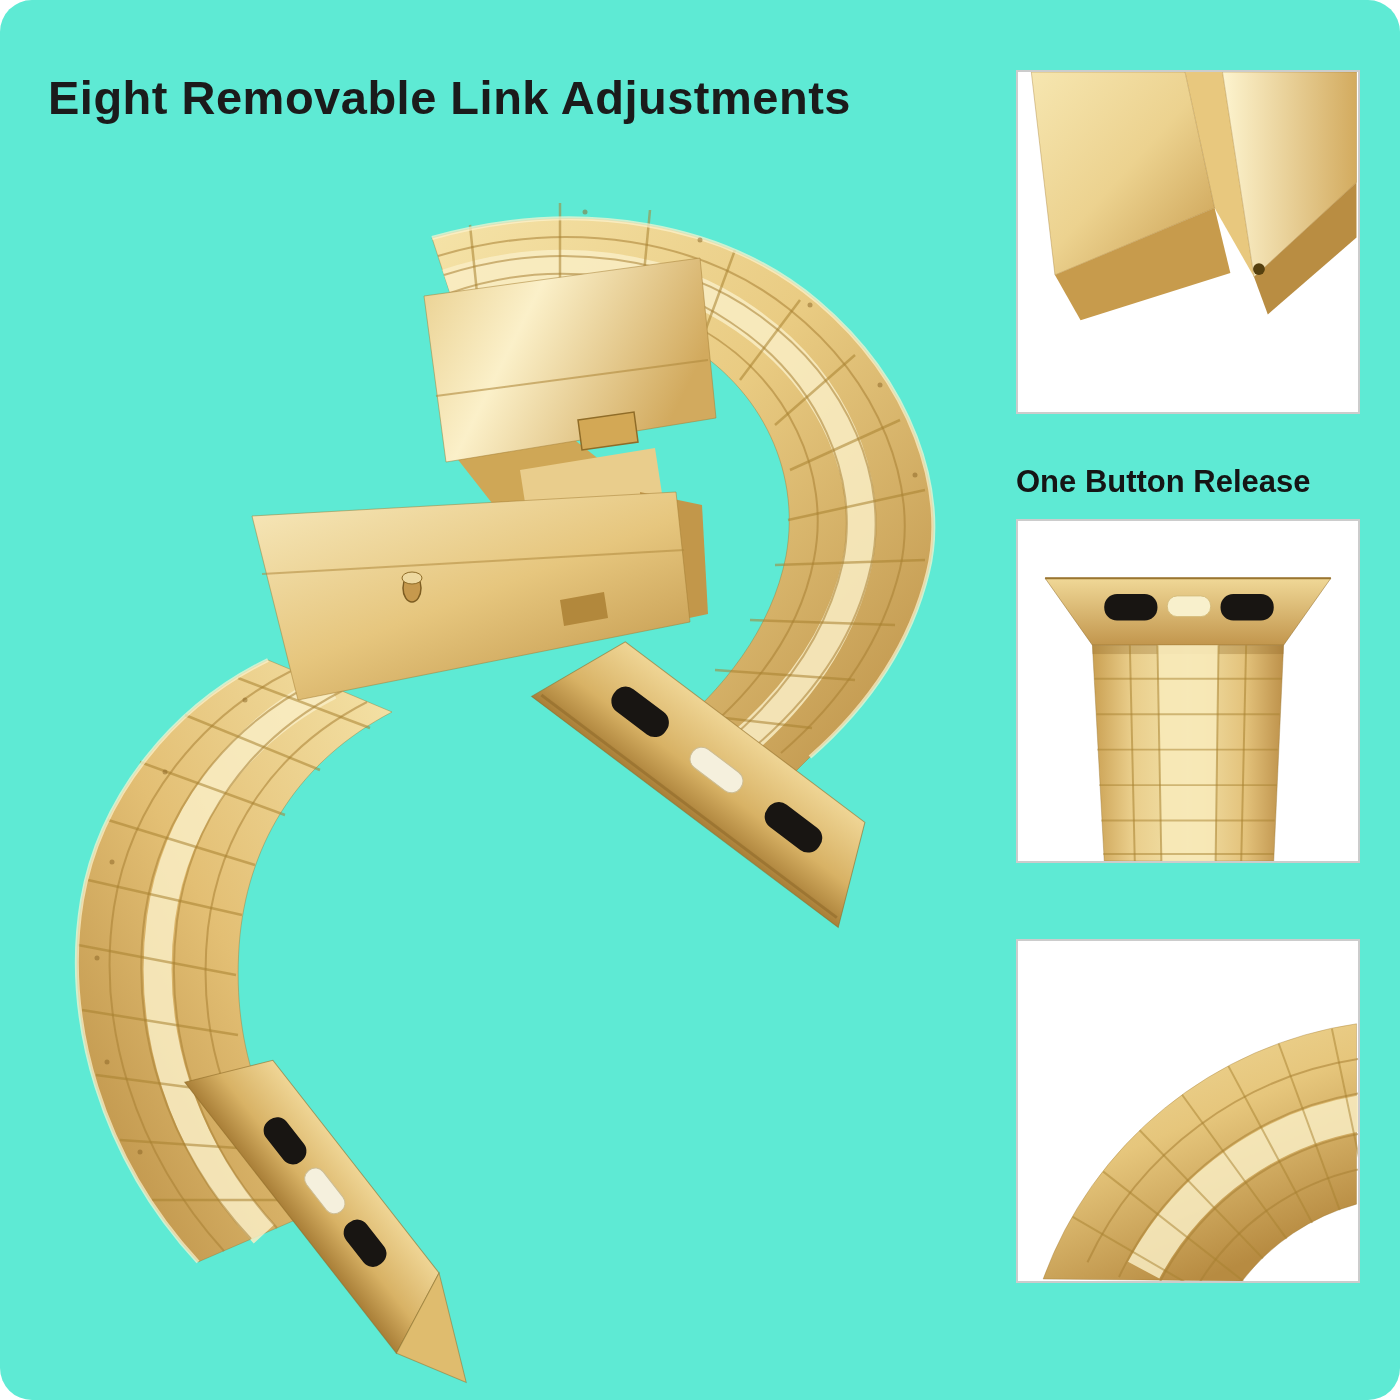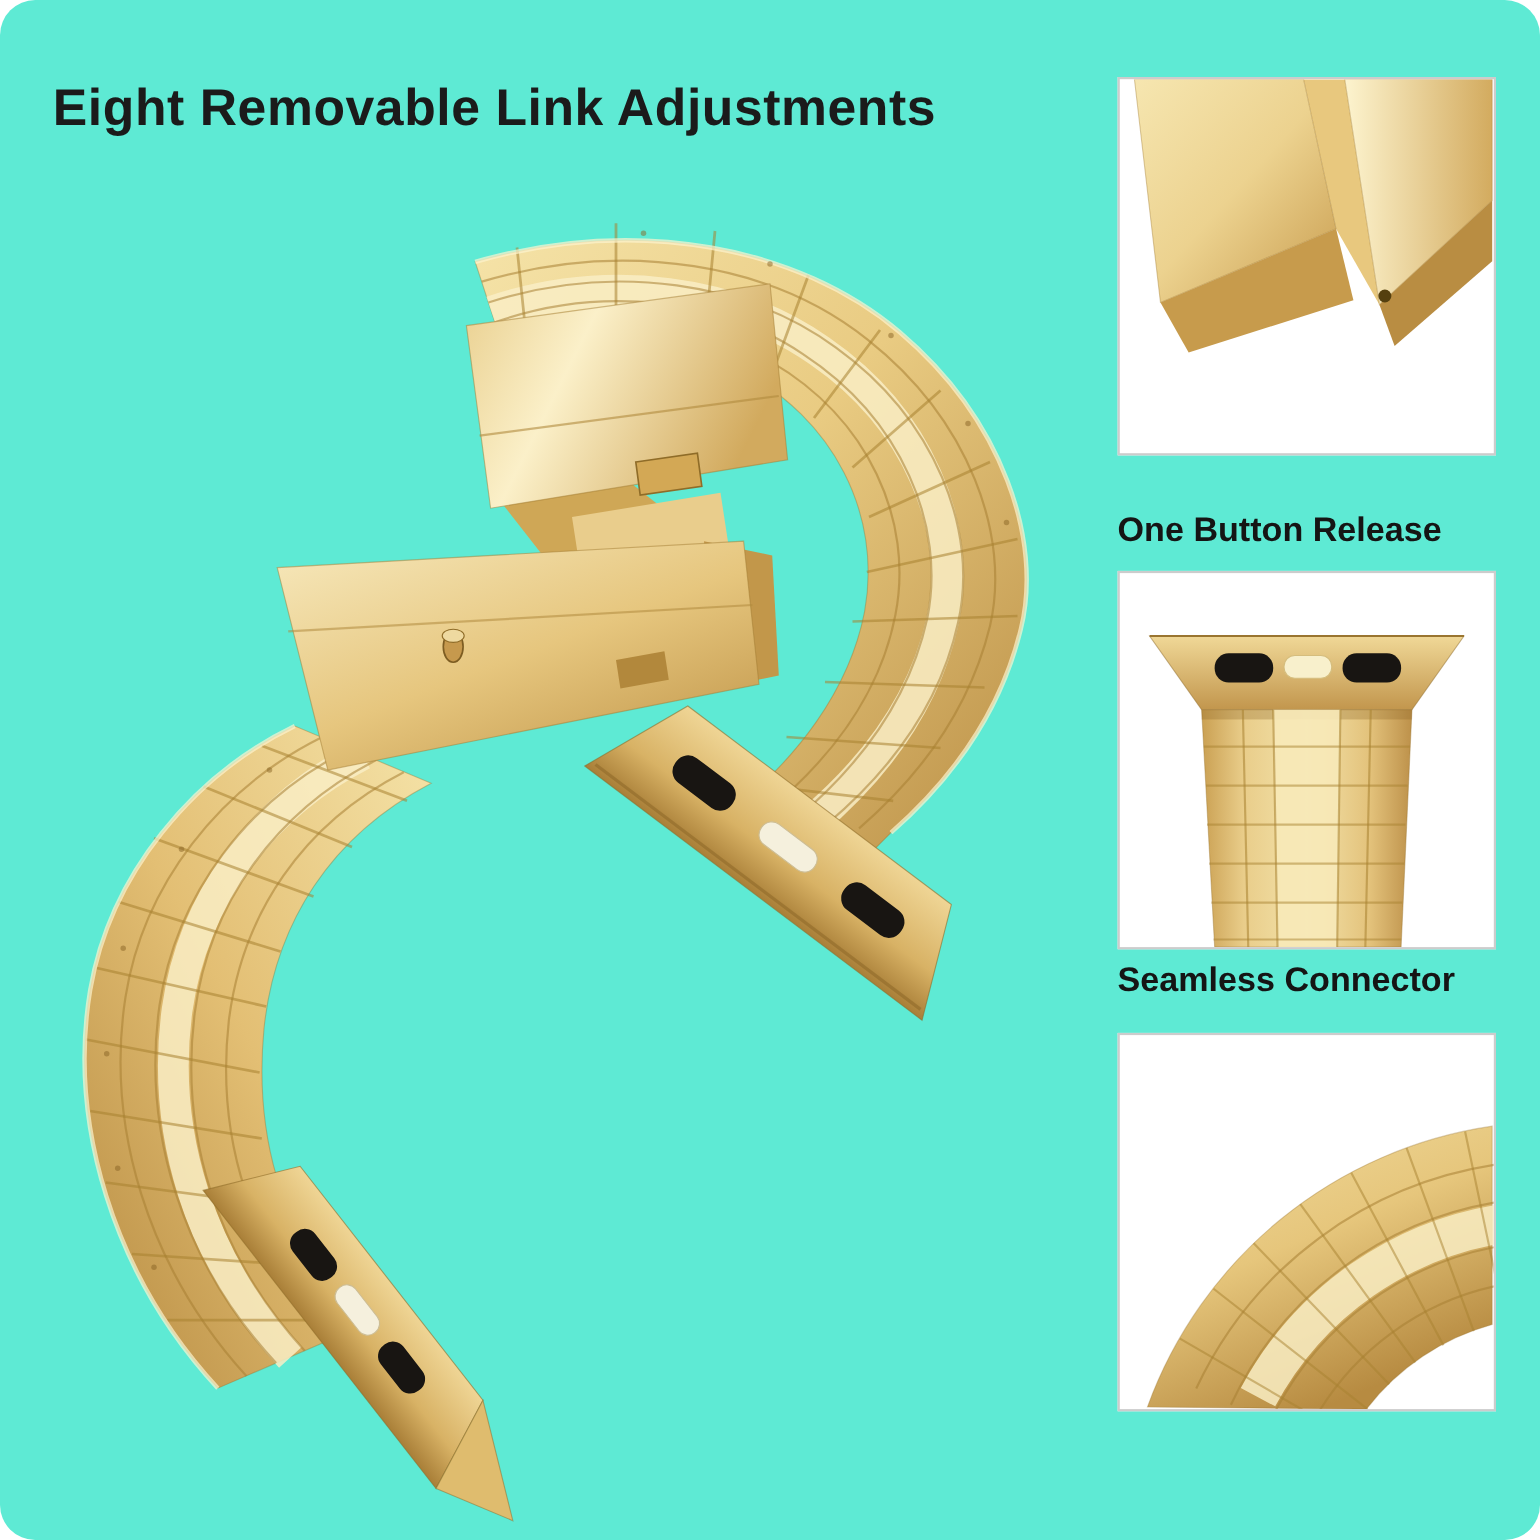--- a/index.html
+++ b/index.html
@@ -211,21 +211,20 @@
       <rect x="86" y="74" width="54" height="27" rx="13" fill="#181512"></rect>
       <rect x="150" y="76" width="44" height="21" rx="10" fill="#f8f0cc" stroke="#d5bd7d"></rect>
       <rect x="204" y="74" width="54" height="27" rx="13" fill="#181512"></rect>
       <polygon points="74,126 268,126 258,345 86,345" fill="url(#p2b)" stroke="#9a7530" stroke-opacity="0.4"></polygon>
       <rect x="74" y="126" width="194" height="9" fill="#8a6526" opacity="0.3"></rect>
       <polygon points="140,126 202,126 199,345 144,345" fill="#f7e9b8" opacity="0.9"></polygon>
       <path d="M112 126 L117 345 M140 126 L144 345 M202 126 L199 345 M230 126 L225 345" fill="none" stroke="#a8812f" stroke-width="2" opacity="0.55"></path>
       <path d="M76 160 L266 160 M78 196 L264 196 M79 232 L262 232 M81 268 L261 268 M83 304 L259 304 M85 338 L258 338" fill="none" stroke="#a8812f" stroke-width="2" opacity="0.5"></path>
     </svg>
   </div>
-  <p class="callout c2">Seamless Connector</p>
 
   <div class="panel p3">
     <svg viewBox="0 0 342 345">
       <defs>
         <linearGradient id="p3a" x1="0" y1="0" x2="0.5" y2="1">
           <stop offset="0" stop-color="#f2dda0"></stop>
             <stop offset="0.5" stop-color="#e6c67c"></stop>
             <stop offset="1" stop-color="#b78b41"></stop>
         </linearGradient>
       </defs>

